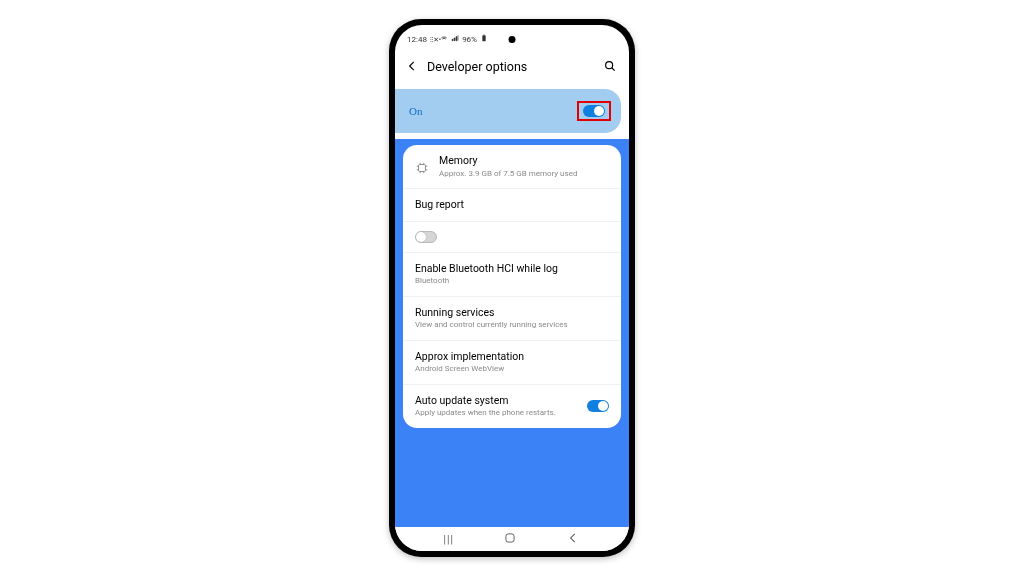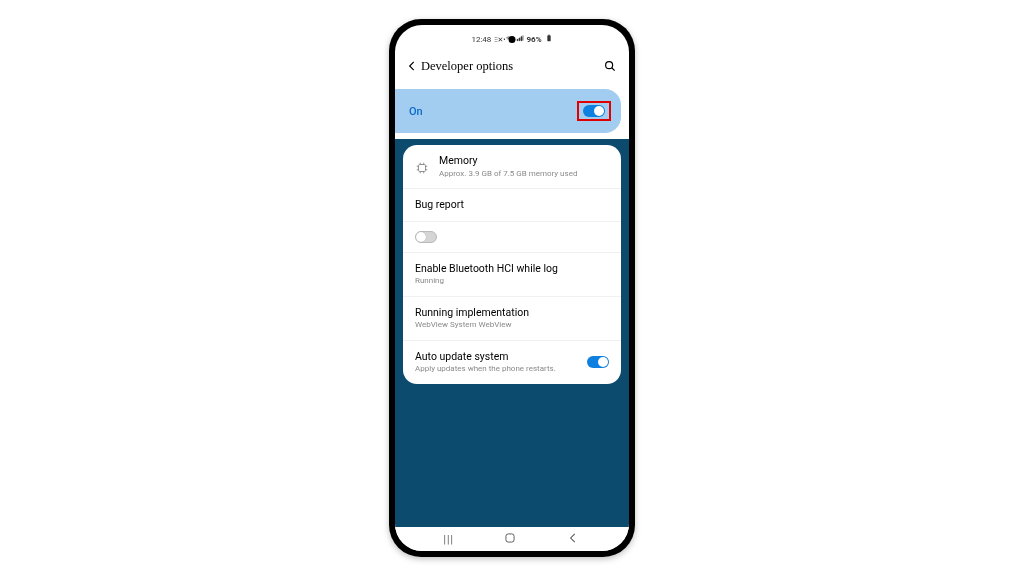--- a/index.html
+++ b/index.html
@@ -40,62 +40,63 @@
     height: 7px;
     background: #000;
     border-radius: 50%;
     z-index: 5;
   }
   
   .status-bar {
     height: 24px;
     display: flex;
     align-items: center;
-    justify-content: center;
+    justify-content: flex-start;
     padding: 14px 12px;
     font-size: 8px;
     color: #333;
     flex-shrink: 0;
   }
   .status-left { display: flex; align-items: center; gap: 3px; }
-  .status-right { display: flex; align-items: center; gap: 3px; font-weight: bold; }
+  .status-right { display: flex; align-items: center; gap: 3px; }
   .status-dots { font-size: 7px; letter-spacing: -1px; }
   
   .header {
     display: flex;
     align-items: center;
     padding: 4px 10px 8px 8px;
     flex-shrink: 0;
   }
   .back-btn {
     width: 18px;
     height: 18px;
     display: flex;
     align-items: center;
     justify-content: center;
   }
   .back-btn svg { width: 14px; height: 14px; }
   .header-title {
     font-size: 12.5px;
     color: #000;
+    margin-left: 6px;
     flex: 1;
-    font-family: Liberation Serif, serif;
   }
   .search-btn { width: 18px; height: 18px; display:flex; align-items:center; justify-content:center;}
   .search-btn svg { width: 14px; height: 14px; }
   
   .master-toggle {
     background: #a3cdf0;
     border-radius: 0 16px 16px 0;
     margin: 6px 8px 6px 0;
     padding: 12px 10px 12px 14px;
     display: flex;
     align-items: center;
     justify-content: space-between;
     flex-shrink: 0;
+    font-family: Liberation Serif, serif;
   }
   .master-label {
     font-size: 11px;
     font-weight: 500;
     color: #0b6bc9;
   }
   .highlight-box {
     border: 2px solid #e00000;
     padding: 2px 4px;
     display: flex;
@@ -117,21 +118,21 @@
     background: #fff;
     border-radius: 50%;
     top: 1px;
   }
   .toggle.on .knob { right: 1px; }
   .toggle.off .knob { left: 0px; top: 0px; width: 10px; height: 10px; box-shadow: 0 0 1px rgba(0,0,0,0.3);}
   
   .content {
     flex: 1;
     overflow: hidden;
-    background: #0c4a6e;
+    background: #3b82f6;
   }
   .card {
     background: #fff;
     border-radius: 14px;
     margin: 6px 8px 0 8px;
   }
   .row {
     padding: 9px 12px;
     border-bottom: 1px solid #f0f0f0;
     display: flex;
@@ -252,30 +253,36 @@
 
         <div class="row">
           <span class="toggle off">
               <span class="knob"></span>
             </span>
         </div>
 
         <div class="row">
           <div class="row-text">
             <div class="row-title">Enable Bluetooth HCI while log</div>
-            <div class="row-sub">Running</div>
-          </div>
-        </div>
-
-
-
-        <div class="row">
-          <div class="row-text">
-            <div class="row-title">Running implementation</div>
-            <div class="row-sub">WebView System WebView</div>
+            <div class="row-sub">Bluetooth</div>
+          </div>
+        </div>
+
+
+        <div class="row">
+          <div class="row-text">
+            <div class="row-title">Running services</div>
+            <div class="row-sub">View and control currently running services</div>
+          </div>
+        </div>
+
+        <div class="row">
+          <div class="row-text">
+            <div class="row-title">Approx implementation</div>
+            <div class="row-sub">Android Screen WebView</div>
           </div>
         </div>
 
         <div class="row">
           <div class="row-text">
             <div class="row-title">Auto update system</div>
             <div class="row-sub">Apply updates when the phone restarts.</div>
           </div>
           <span class="toggle on">
               <span class="knob"></span>

